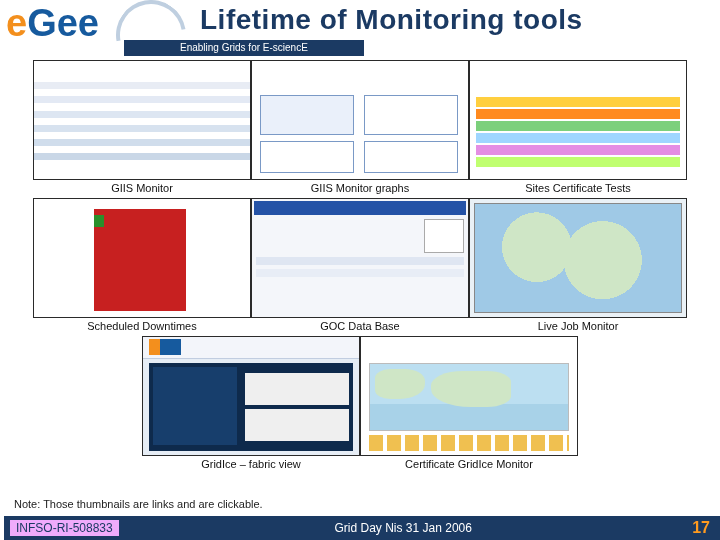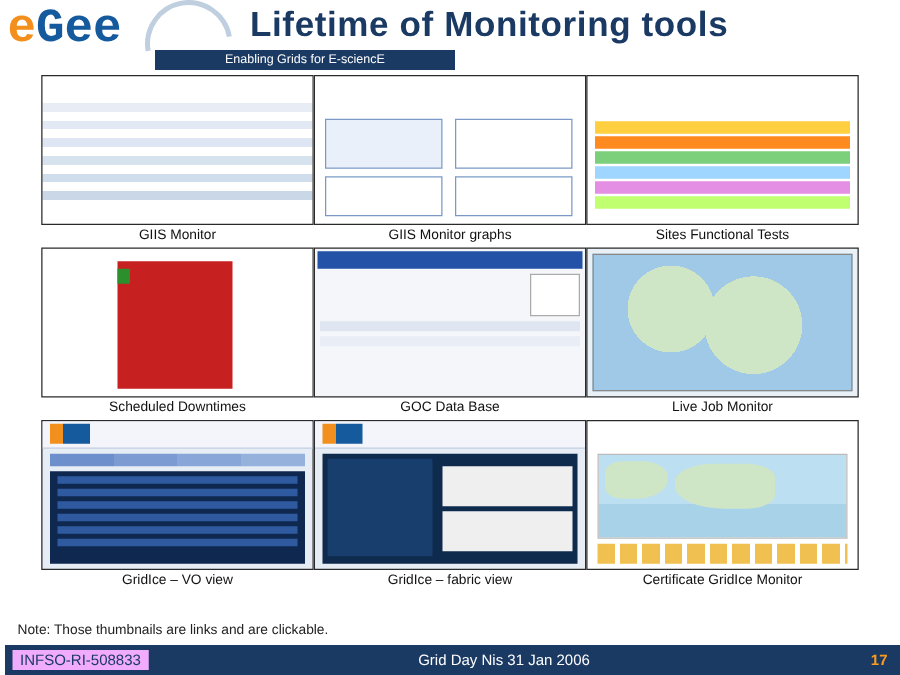--- a/index.html
+++ b/index.html
@@ -3,21 +3,21 @@
 <meta charset="utf-8">
 <style>
   * { box-sizing: border-box; margin: 0; padding: 0; }
   html, body { width: 720px; height: 540px; font-family: Arial, Helvetica, sans-serif; background: #fff; overflow: hidden; }
 
   .slide { width: 720px; height: 540px; position: relative; display: flex; flex-direction: column; }
 
   
   .header { height: 56px; position: relative; }
   .logo-wrap { position: absolute; top: 2px; left: 6px; width: 174px; height: 54px; }
-  .logo-egee { font-family: Liberation Mono, monospace; }
+  .logo-egee { font-family: Liberation Sans, sans-serif; }
   .logo-egee .e    { font-size: 38px; font-weight: 900; }
   .logo-egee .e1   { color: #f38f1d; }
   .logo-egee .g    { color: #165a9e; font-size: 38px; font-weight: 900; }
   .logo-egee .e2   { color: #165a9e; }
   .logo-egee .e3   { color: #165a9e; }
   .logo-arc {
     position: absolute; top: -2px; left: 110px; width: 70px; height: 70px;
     border: 4px solid #bfcfe0; border-right-color: transparent; border-bottom-color: transparent;
     border-radius: 50%; transform: rotate(35deg);
   }
@@ -85,21 +85,21 @@
   }
 
   
   .footer {
     position: absolute; left: 4px; right: 0; bottom: 0; height: 24px;
     background: #1b3a63; color: #fff; display: flex; align-items: center;
     font-size: 12px; padding: 0 10px;
   }
   .footer-left  { position: absolute; left: 10px; bottom: 4px; background:#f0abfc; color:#1b3a63; padding:1px 6px; font-size:12px;}
   .footer-mid   { position:absolute; left:50%; transform:translateX(-20%); }
-  .footer-right { position:absolute; right:10px; color:#ff9a1f; font-weight:700; font-size:12px; }
+  .footer-right { position:absolute; right:10px; color:#ff9a1f; font-weight:700; font-size:16px; }
 </style>
 </head>
 <body>
 
 <div class="slide">
 
   <div class="header">
     <div class="logo-wrap">
       <span class="logo-egee">
         <span class="e e1">e</span><span class="g">G</span><span class="e e2">e</span><span class="e e3">e</span>
@@ -128,21 +128,21 @@
       </div>
       <div class="cell">
         <a class="thumb th3">
           <div class="band" style="top:36px;background:#ffcf3f;"></div>
           <div class="band" style="top:48px;background:#ff8a1f;"></div>
           <div class="band" style="top:60px;background:#7cd07c;"></div>
           <div class="band" style="top:72px;background:#9fd6ff;"></div>
           <div class="band" style="top:84px;background:#e48ee4;"></div>
           <div class="band" style="top:96px;background:#c0ff70;"></div>
         </a>
-        <div class="caption">Sites Functional Tests</div>
+        <div class="caption">Sites Certificate Tests</div>
       </div>
     </div>
 
     <div class="row">
       <div class="cell">
         <a class="thumb th5">
           <div class="red"></div>
             <div class="grn"></div>
         </a>
         <div class="caption">Scheduled Downtimes</div>
@@ -158,36 +158,20 @@
       </div>
       <div class="cell">
         <a class="thumb th6">
           <div class="map"></div>
         </a>
         <div class="caption">Live Job Monitor</div>
       </div>
     </div>
 
     <div class="row">
-      <div class="cell">
-        <a class="thumb th7">
-          <div class="hdr"></div>
-            <div class="logo"></div>
-            <div class="tabs"></div>
-          <div class="body">
-              <div class="line"></div>
-              <div class="line"></div>
-              <div class="line"></div>
-              <div class="line"></div>
-              <div class="line"></div>
-              <div class="line"></div>
-            </div>
-        </a>
-        <div class="caption">GridIce – VO view</div>
-      </div>
       <div class="cell">
         <a class="thumb th8">
           <div class="hdr"></div>
             <div class="logo"></div>
             <div class="body"></div>
             <div class="panel"></div>
             <div class="chart"></div>
             <div class="bar"></div>
         </a>
         <div class="caption">GridIce – fabric view</div>

